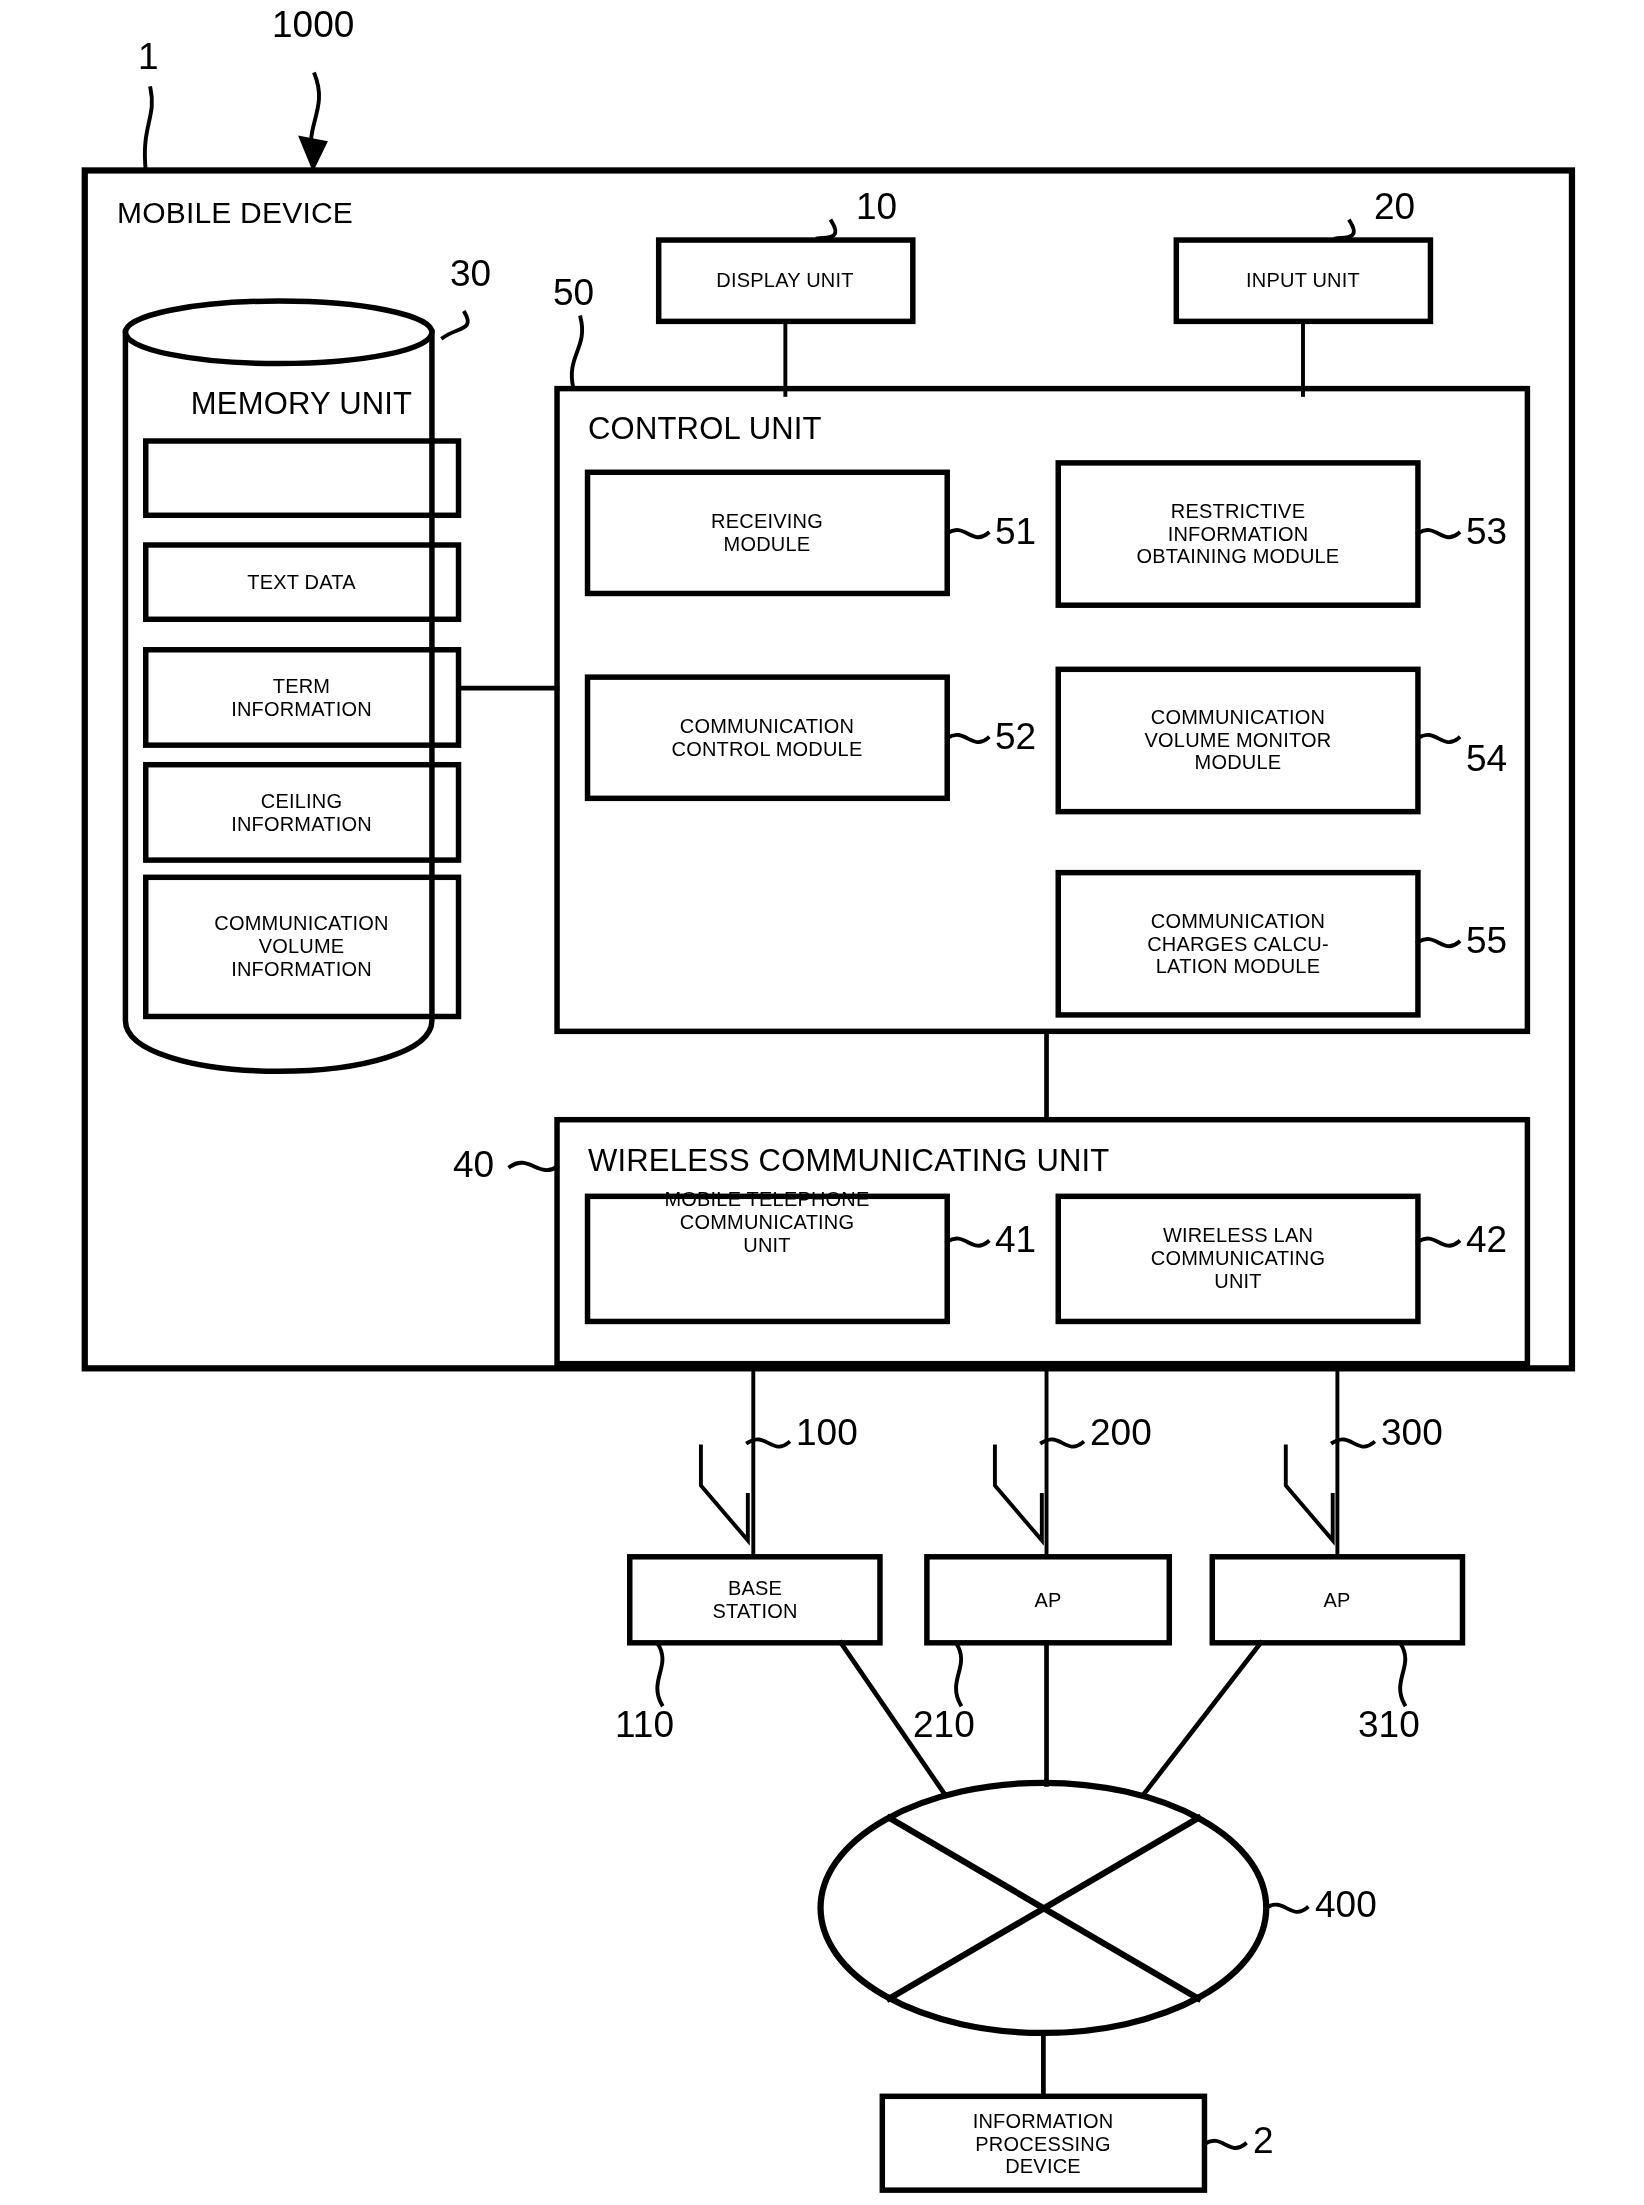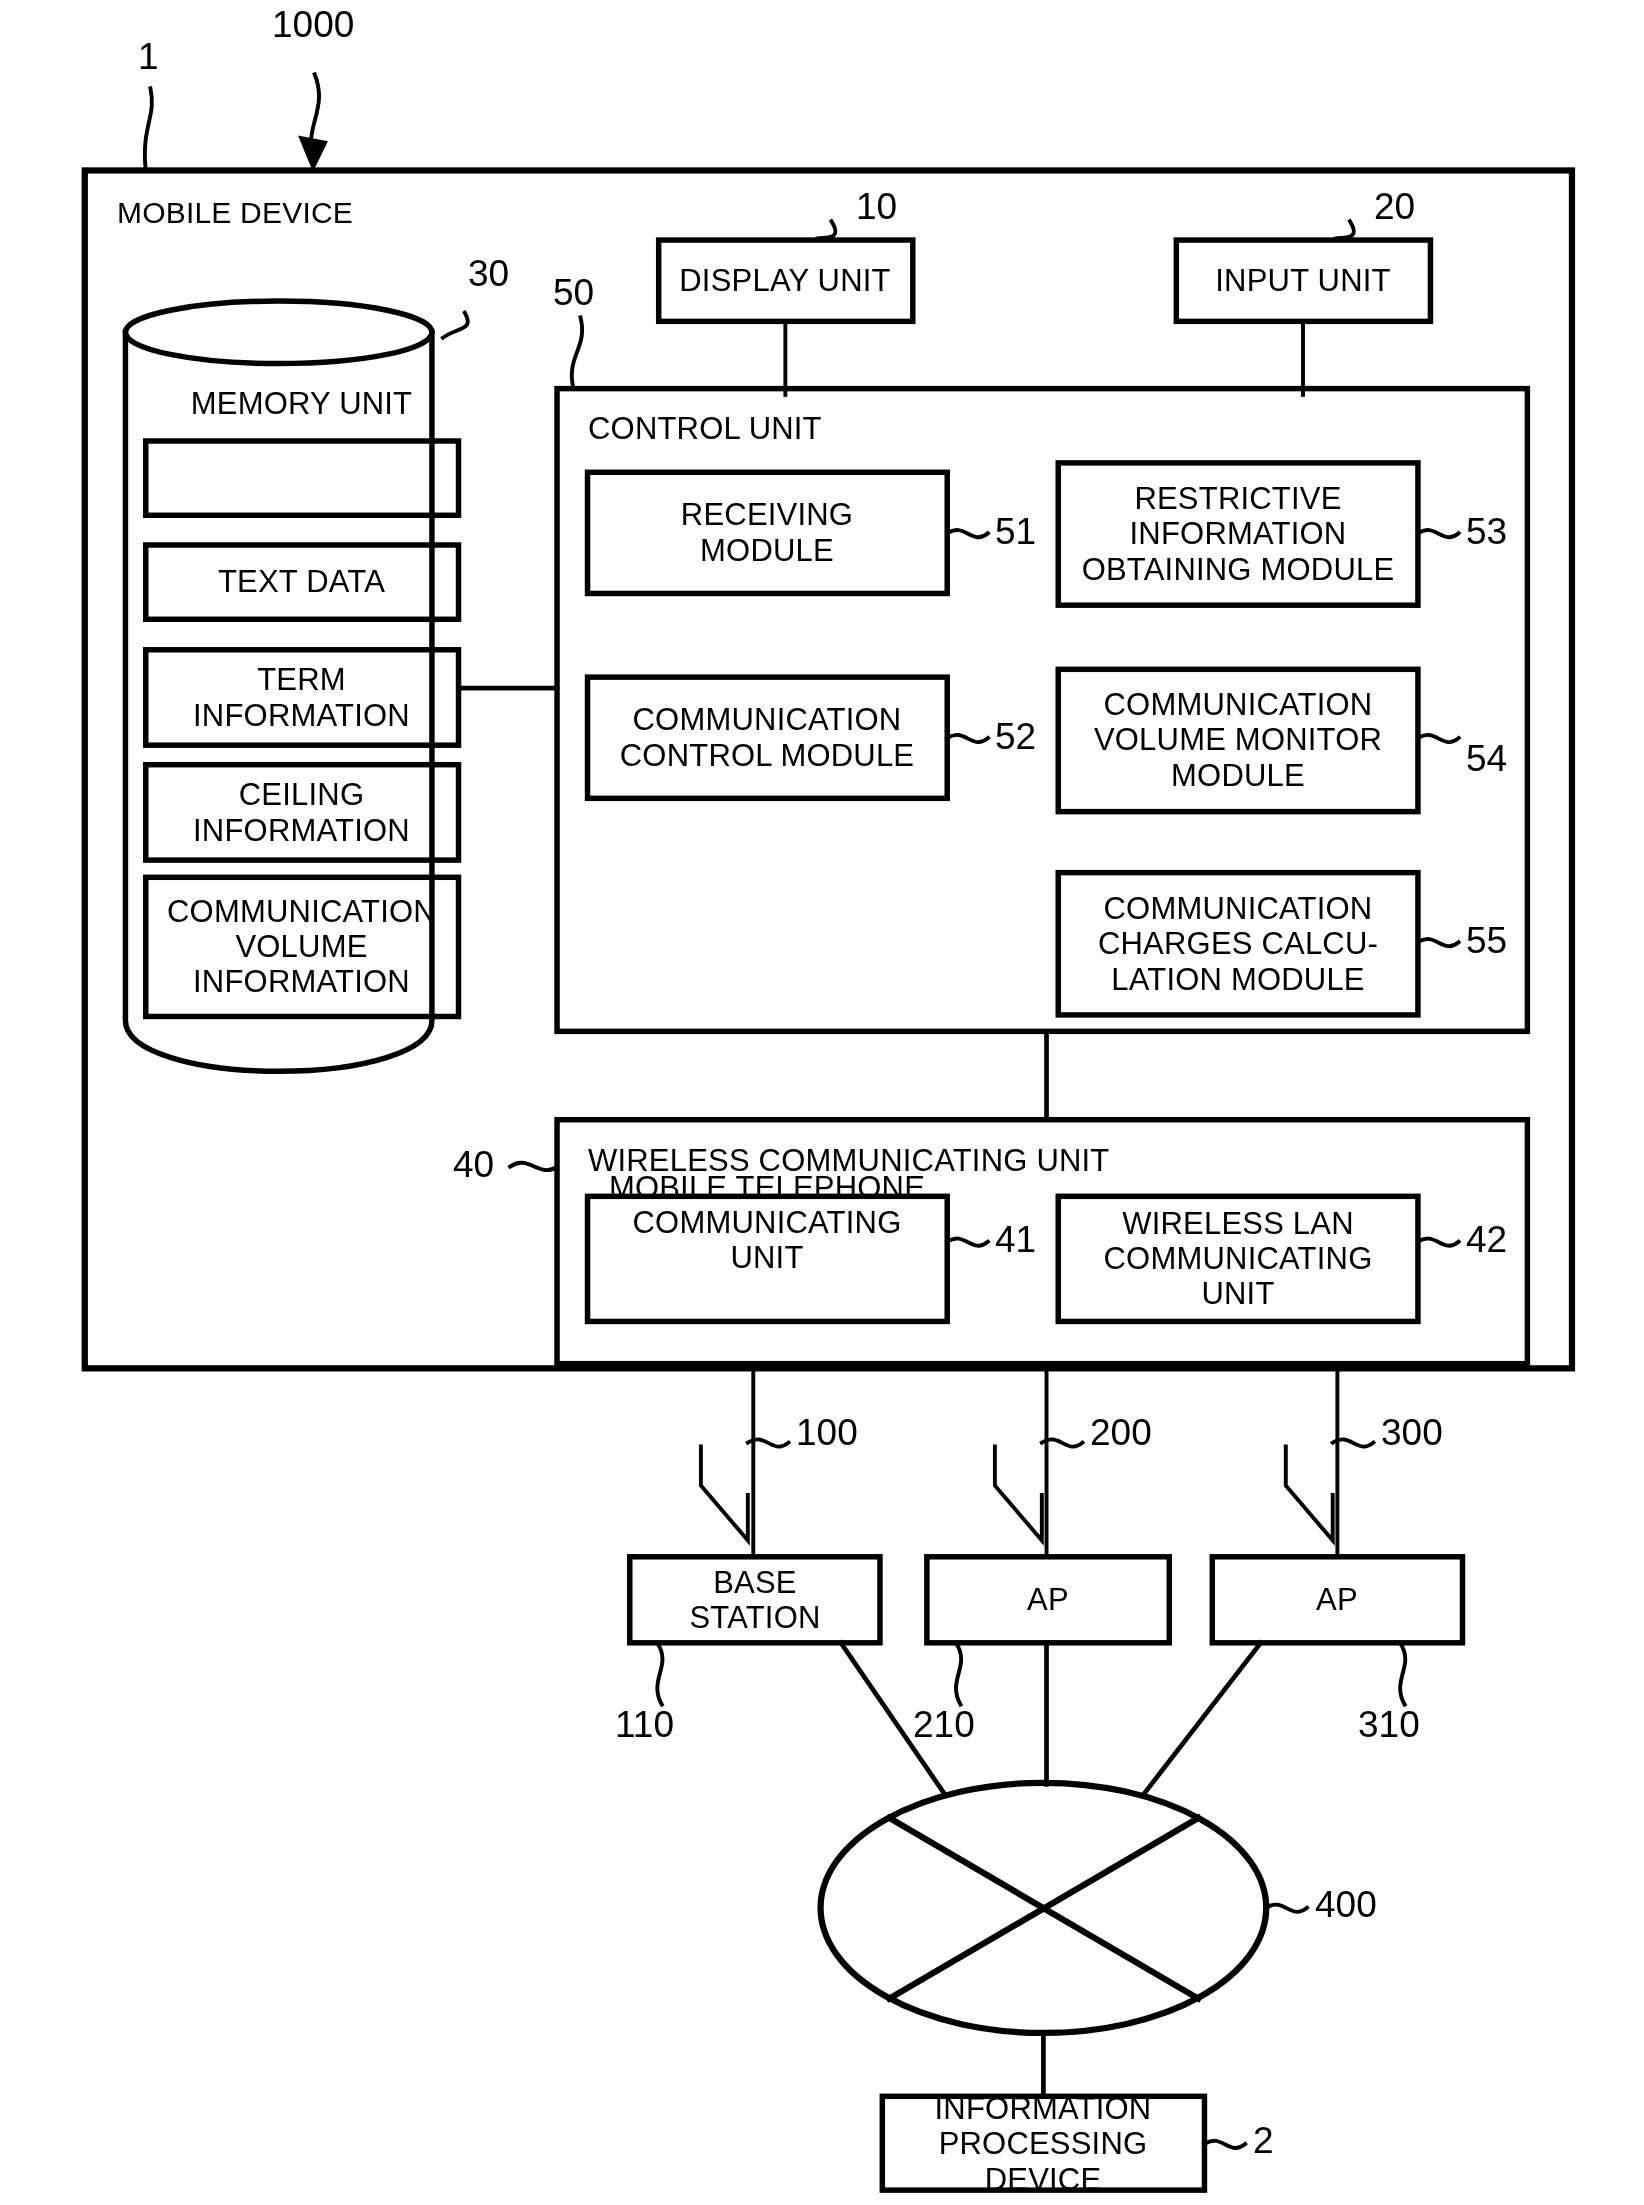--- a/index.html
+++ b/index.html
@@ -36,21 +36,21 @@
     letter-spacing: 0.2px;
     pointer-events: none;
   }
   .ref {
     position: absolute;
     font-size: 37px;
     line-height: 1;
     white-space: nowrap;
   }
   .t-outer   { font-size: 30px; }
-  .t-box     { font-size: 31px; }
+  .t-box     { font-size: 20px; }
   .t-section { font-size: 31px; }
   .t-ref     { font-size: 37px; }
 </style>
 </head>
 <body>
 
 <div id="figure">
 
   <svg viewBox="0 0 2103 2820" xmlns="http://www.w3.org/2000/svg">
     <g fill="none" stroke="#000000" stroke-linecap="square">
@@ -145,21 +145,21 @@
       <rect x="1128" y="2681" width="412" height="120" stroke-width="7"></rect>
       <path d="M1540 2742 C 1562 2727, 1572 2759, 1592 2742" stroke-width="5"></path>
 
     </g>
   </svg>
 
   <div class="ref t-ref" style="left:138px; top:38px;">1</div>
   <div class="ref t-ref" style="left:272px; top:6.3px;">1000</div>
   <div class="ref t-ref" style="left:856px; top:188px;">10</div>
   <div class="ref t-ref" style="left:1374px; top:188px;">20</div>
-  <div class="ref t-ref" style="left:450px; top:255px;margin-left:18px;">30</div>
+  <div class="ref t-ref" style="left:450px; top:255px;">30</div>
   <div class="ref t-ref" style="left:553px; top:274px;">50</div>
   <div class="ref t-ref" style="left:453px; top:1146px;">40</div>
 
   <div class="ref t-ref" style="left:995px; top:513px;">51</div>
   <div class="ref t-ref" style="left:1466px; top:513px;">53</div>
   <div class="ref t-ref" style="left:995px; top:718px;">52</div>
   <div class="ref t-ref" style="left:1466px; top:740px;">54</div>
   <div class="ref t-ref" style="left:1466px; top:922px;">55</div>
 
   <div class="ref t-ref" style="left:995px; top:1221px;">41</div>

